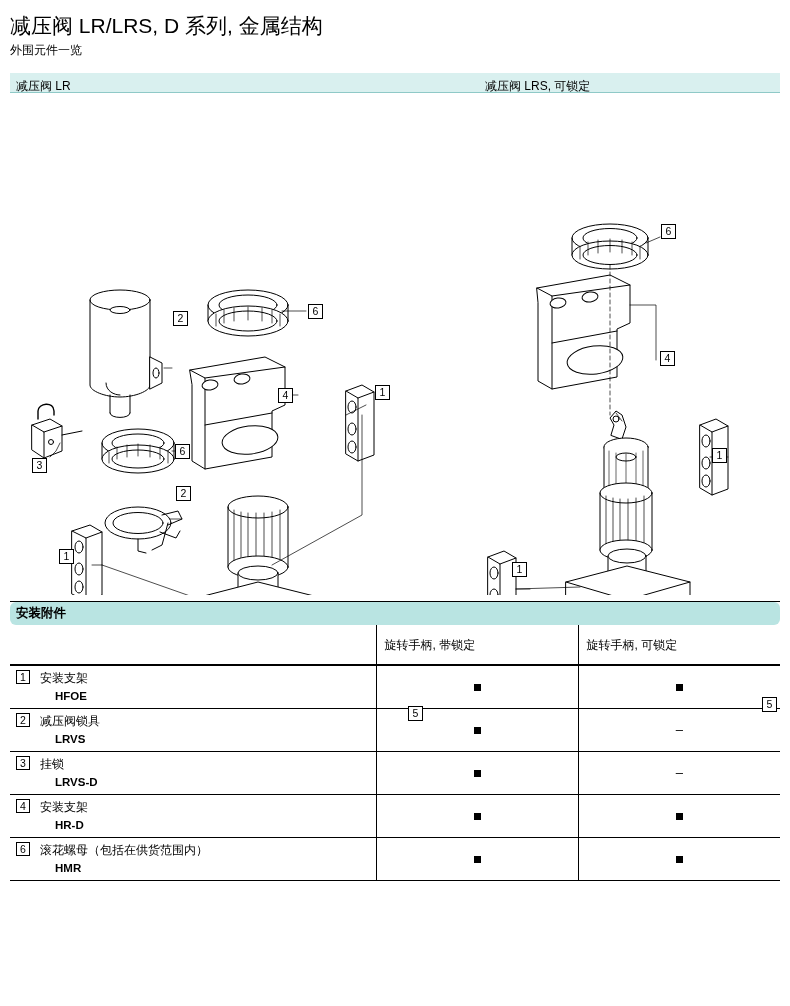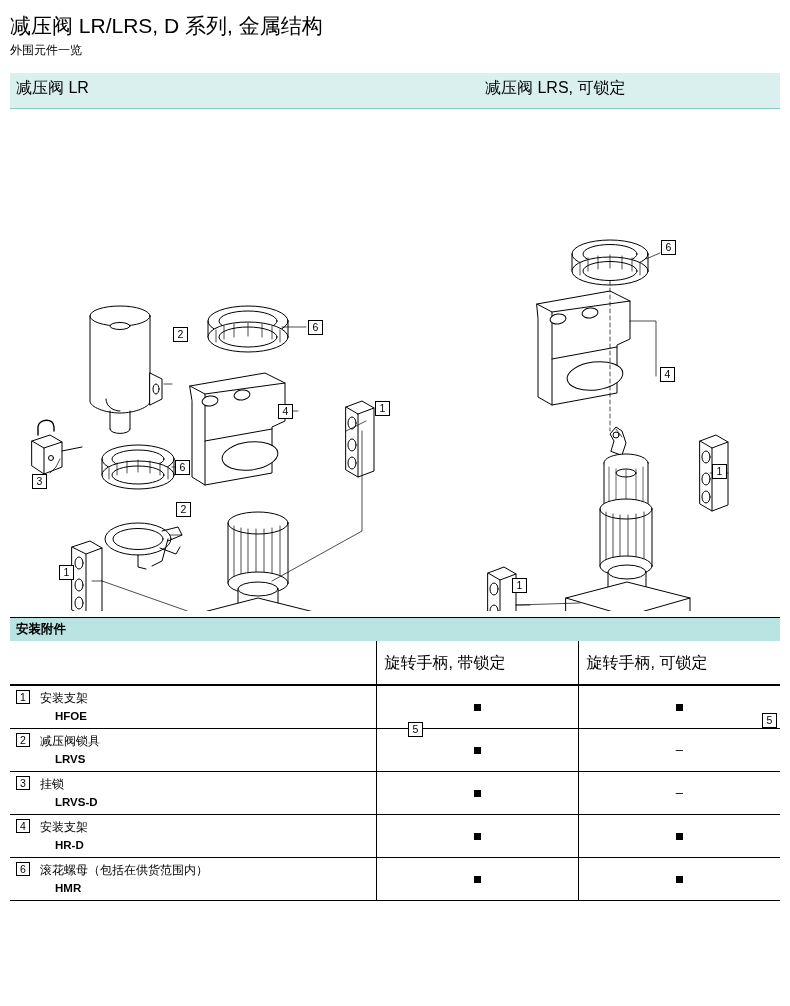--- a/index.html
+++ b/index.html
@@ -43,25 +43,25 @@
   .band-head {
     background: #b9e4e2;
     border-top: 1px solid #000;
     font-weight: bold;
     font-size: 12.5px;
     padding: 3px 6px;
     box-sizing: border-box;
   }
   .band-sub {
     background: #d9f0ef;
-    font-size: 16px;
+    font-size: 12px;
     padding: 5px 14px;
     box-sizing: border-box;
     position: relative;
-    height: 36px;
+    height: 20px;
     border-bottom: 1px solid #8fc9c7;
   }
   .band-sub .col-a { position: absolute; left: 6px; top: 5px; }
   .band-sub .col-b { position: absolute; left: 475px; top: 5px; }
 
   
   .figure {
     position: relative;
     width: 770px;
     height: 500px;
@@ -92,24 +92,25 @@
     border: 0;
     padding: 0;
     vertical-align: top;
   }
   .tbl .hdr-row td {
     background: #b9e4e2;
     font-weight: bold;
     font-size: 12.5px;
     padding: 3px 6px;
     border-top: 1px solid #000;
+    border-radius: 6px;
   }
   .tbl .sub-row td {
     padding: 12px 8px 10px 8px;
-    font-size: 16px;
+    font-size: 12px;
     border-bottom: 2px solid #000;
     vertical-align: bottom;
   }
   .tbl .sub-row td.c1 { border-left: 1px solid #000; }
   .tbl .sub-row td.c2 { border-left: 1px solid #000; }
   .tbl .item-row td {
     border-bottom: 1px solid #000;
     padding: 0;
     height: 42px;
   }

